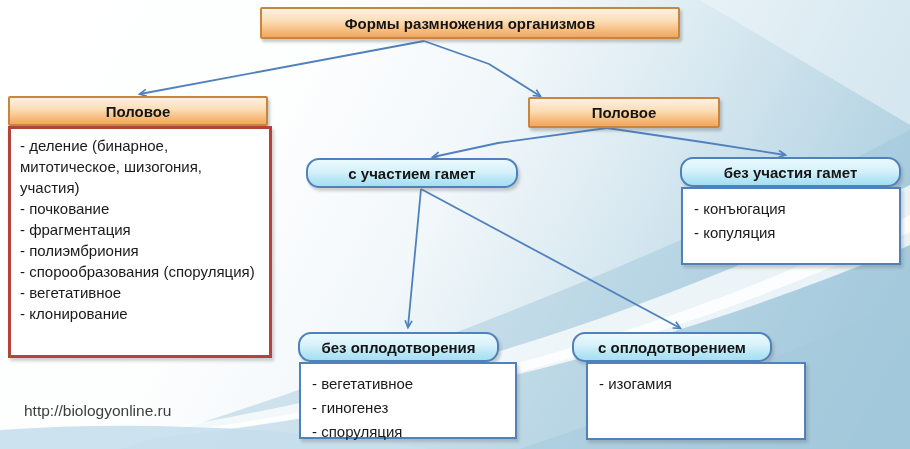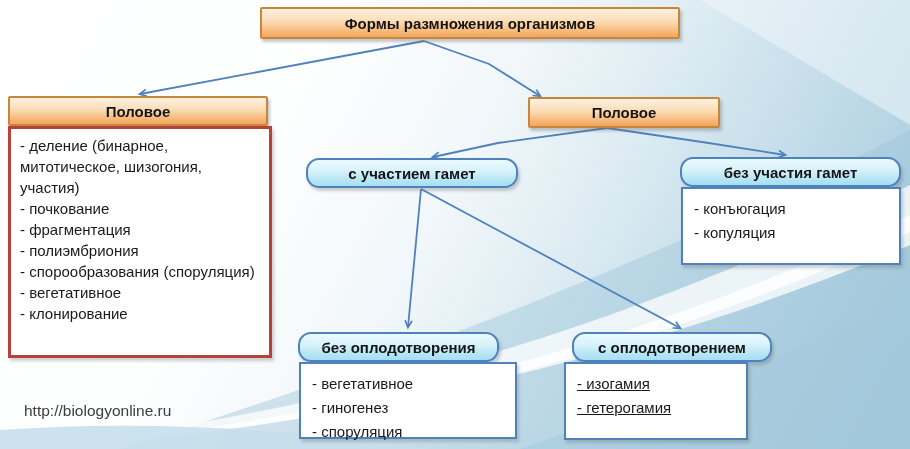--- a/index.html
+++ b/index.html
@@ -104,20 +104,19 @@
   </div>
   <div class="b white-blue list list-roomy" style="left:299px; top:362px; width:218px; height:77px;">
       <div class="li">- вегетативное</div>
       <div class="li">- гиногенез</div>
       <div class="li">- споруляция</div>
     </div>
 
   <div class="b hdr bluehead" style="left:572px; top:332px; width:200px; height:30px;">
     <span>с оплодотворением</span>
   </div>
-  <div class="b white-blue list list-roomy" style="left:564px; top:362px; width:184px; height:78px;text-decoration:underline;">
+  <div class="b white-blue list list-roomy" style="left:586px; top:362px; width:220px; height:78px;">
       <div class="li">- изогамия</div>
-      <div class="li">- гетерогамия</div>
     </div>
 
   <div class="url">http://biologyonline.ru</div>
 
 </div>
 
 </body></html>

